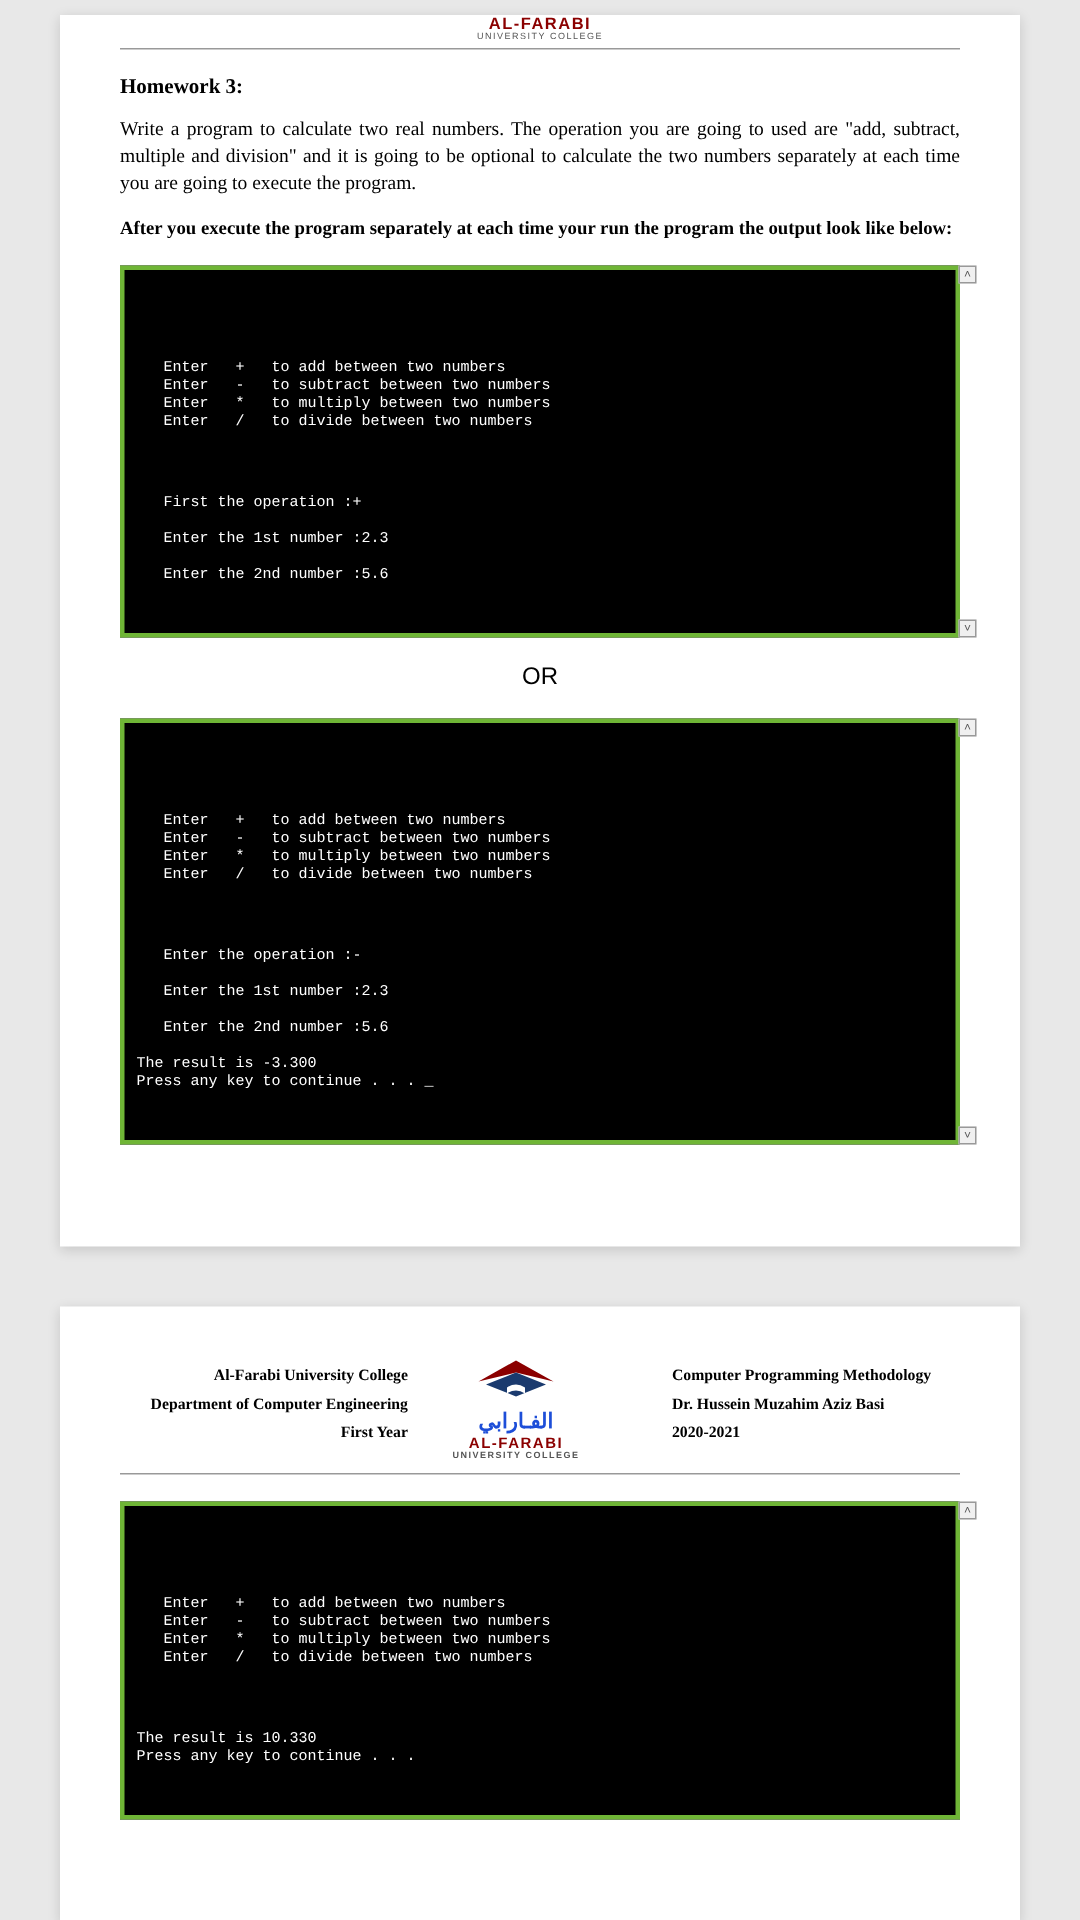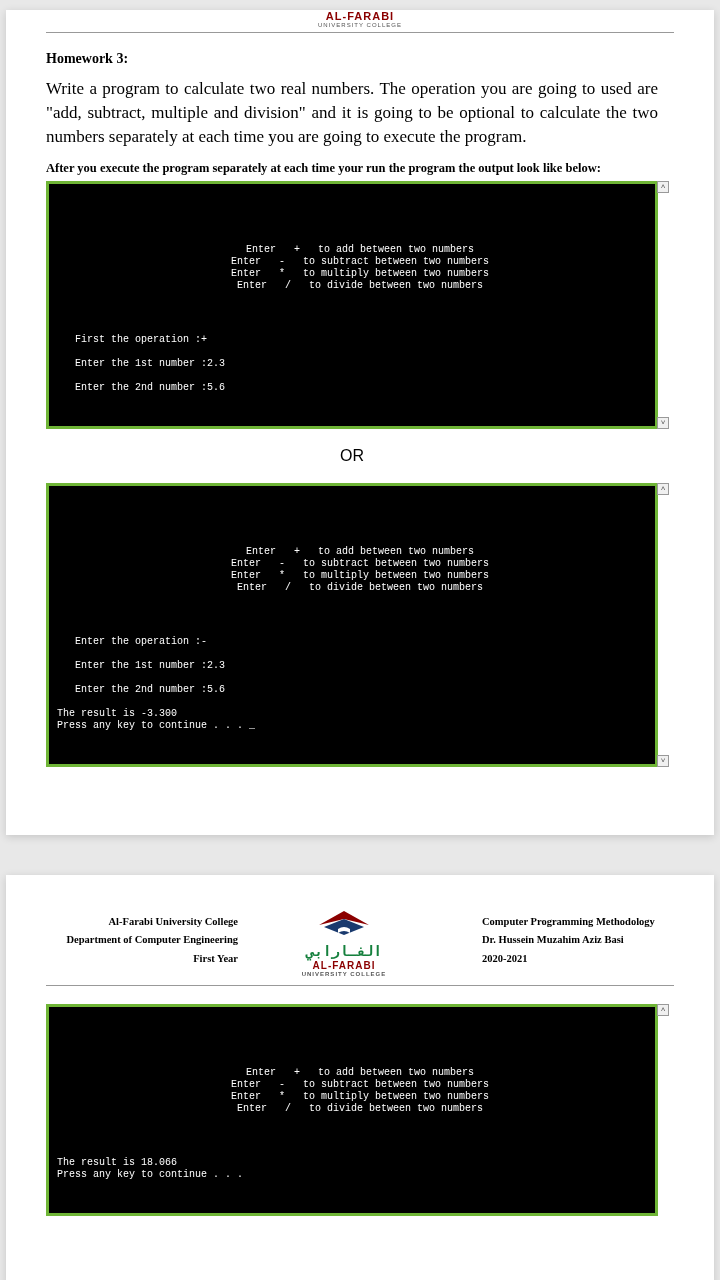--- a/index.html
+++ b/index.html
@@ -6,28 +6,28 @@
     body {
       background: #e8e8e8;
       font-family: 'Times New Roman', Times, serif;
       display: flex;
       flex-direction: column;
       align-items: center;
       padding: 10px 0;
     }
     .page {
       background: #ffffff;
-      width: 708px;
+      width: 640px;
       box-shadow: 0 2px 8px rgba(0,0,0,0.15);
       margin-bottom: 40px;
       padding: 0;
       position: relative;
     }
     .page-inner {
-      padding: 0 56px 50px 40px;
+      padding: 0 40px 50px 40px;
     }
     .logo-header {
       text-align: center;
       margin-bottom: 4px;
     }
     .logo-text {
       color: #8b0000;
       font-weight: bold;
       font-size: 11px;
       letter-spacing: 1px;
@@ -42,46 +42,45 @@
     .divider {
       border-bottom: 1px solid #999;
       margin: 2px 40px 18px 40px;
     }
     .hw-title {
       font-weight: bold;
       font-size: 14px;
       margin-bottom: 10px;
     }
     .hw-text {
-      font-size: 17px;
+      font-size: 13px;
       line-height: 1.4;
       text-align: justify;
       margin-bottom: 12px;
     }
     .hw-bold {
       font-weight: bold;
       font-size: 12.5px;
       line-height: 1.4;
-      margin-bottom: 3px;
+      margin-bottom: 16px;
     }
     .terminal {
       border: 3px solid #6fb536;
       background: #000000;
       color: #ffffff;
       font-family: 'Courier New', monospace;
       font-size: 10px;
       line-height: 1.2;
       padding: 14px 10px 8px 8px;
       position: relative;
       margin-bottom: 18px;
       white-space: pre;
     }
     .terminal .menu-block {
       padding: 10px 0 30px 18px;
-      text-align: center;
     }
     .terminal .io-block {
       padding-left: 18px;
     }
     .terminal .result-line {
       padding-left: 0;
     }
     .scroll-up, .scroll-down {
       position: absolute;
       right: -14px;
@@ -120,24 +119,24 @@
     .page2-header .center {
       text-align: center;
       flex-shrink: 0;
     }
     .center-logo {
       display: flex;
       flex-direction: column;
       align-items: center;
     }
     .arabic {
-      color: #15803d;
+      color: #1d4ed8;
       font-size: 14px;
       font-weight: bold;
-      font-family: Liberation Mono, monospace;
+      font-family: Liberation Serif, serif;
       margin-top: 2px;
     }
   </style>
 </head>
 <body>
 
 <div class="page">
   <div class="logo-header">
     <div class="logo-text">AL-FARABI</div>
     <div class="logo-sub">UNIVERSITY COLLEGE</div>
@@ -215,17 +214,17 @@
 
   <div class="page-inner">
 
     <div class="terminal">
       <div class="scroll-up">˄</div>
       
 <div class="menu-block"><span>Enter   +   to add between two numbers</span>
 <span>Enter   -   to subtract between two numbers</span>
 <span>Enter   *   to multiply between two numbers</span>
 <span>Enter   /   to divide between two numbers</span></div>
-<div class="result-line"><span>The result is 18.066</span>
+<div class="result-line"><span>The result is 10.330</span>
 <span>Press any key to continue . . .</span></div>
     </div>
   </div>
 </div>
 
 </body></html>

